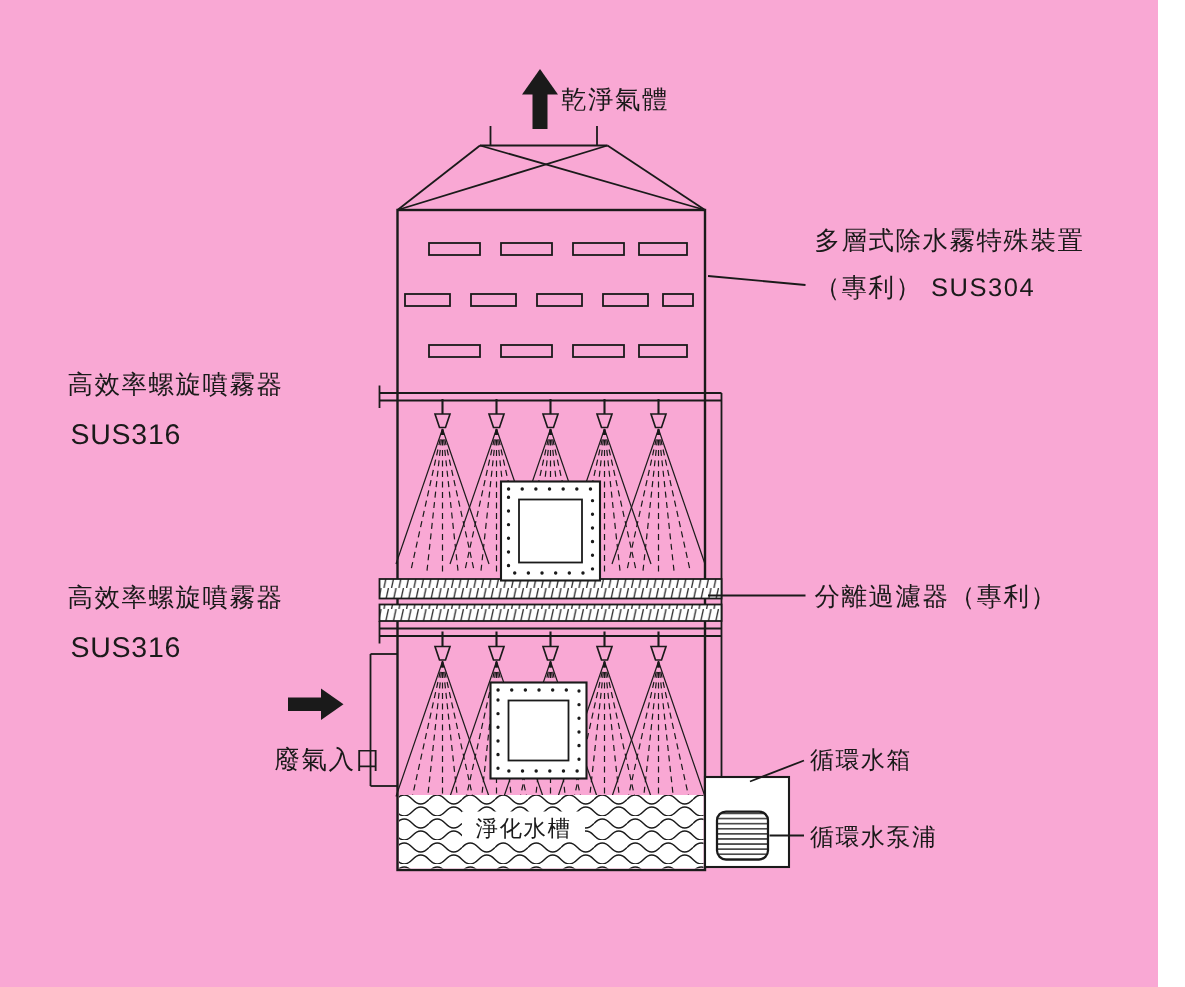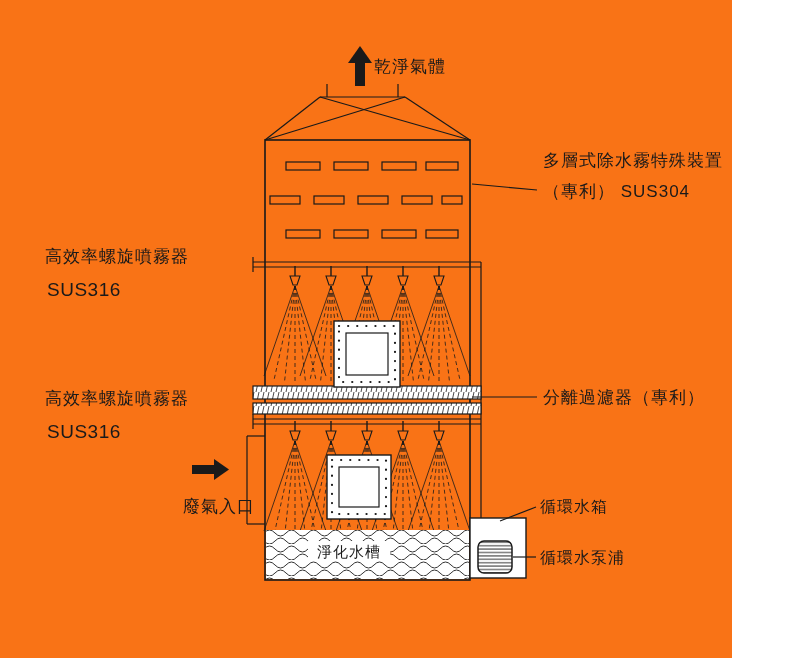--- a/index.html
+++ b/index.html
@@ -1,18 +1,18 @@
 <!DOCTYPE html>
 <html><head>
 <meta charset="utf-8">
 <title>Diagram</title>
 <style>
   html,body{margin:0;padding:0;background:#ffffff;}
-  .stage{position:relative;width:732px;height:658px;background:#f97316;overflow:hidden;
-         font-family:"Liberation Sans","DejaVu Sans",sans-serif;}
+  .stage{position:relative;width:732px;height:658px;background:#f9a8d4;overflow:hidden;
+         font-family:"Liberation Sans","DejaVu Sans",sans-serif;padding-left:40px;}
   svg{position:absolute;left:0;top:0;}
   .ln{stroke:#1a1a1a;fill:none;stroke-width:1.2;}
   .thick{stroke-width:1.6;}
   .fill{fill:#1a1a1a;stroke:none;}
   .white{fill:#ffffff;stroke:none;}
   .fan{stroke:#1a1a1a;stroke-width:0.8;stroke-dasharray:4 3;fill:none;}
   .fan-solid{stroke:#1a1a1a;stroke-width:0.8;fill:none;}
   .bolts{stroke:#1a1a1a;stroke-width:2.2;fill:none;stroke-dasharray:0.1 9;stroke-linecap:round;}
   text{fill:#1a1a1a;stroke:none;font-family:"Liberation Sans","DejaVu Sans",sans-serif;}
   .lbl{font-size:17px;letter-spacing:1px;}

